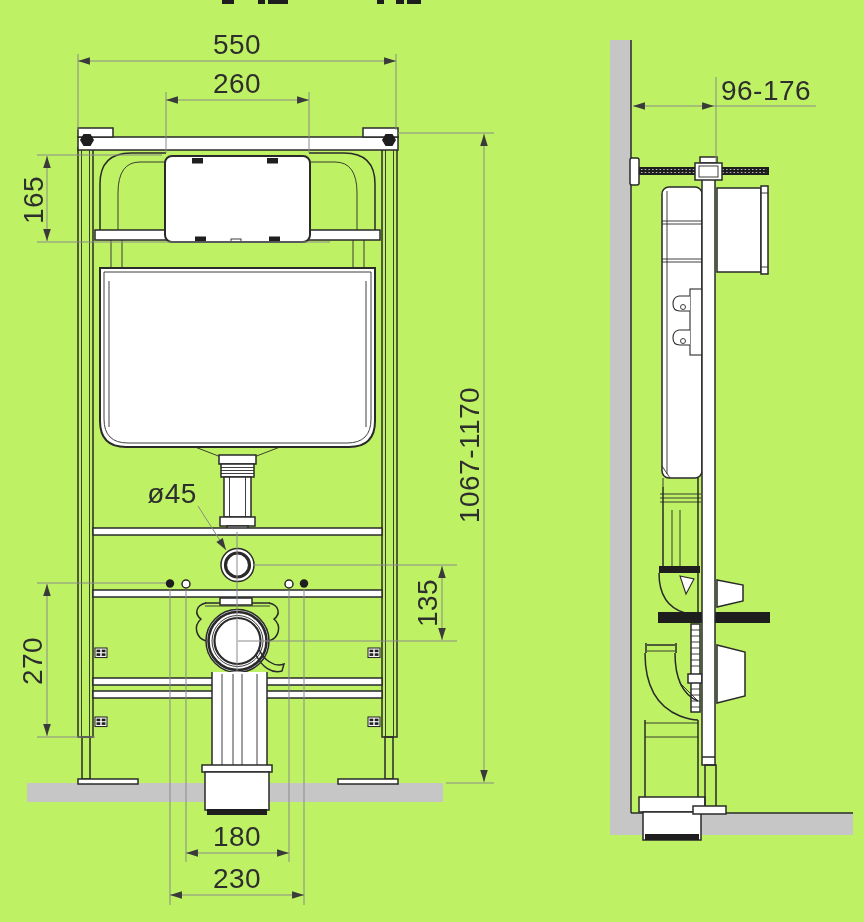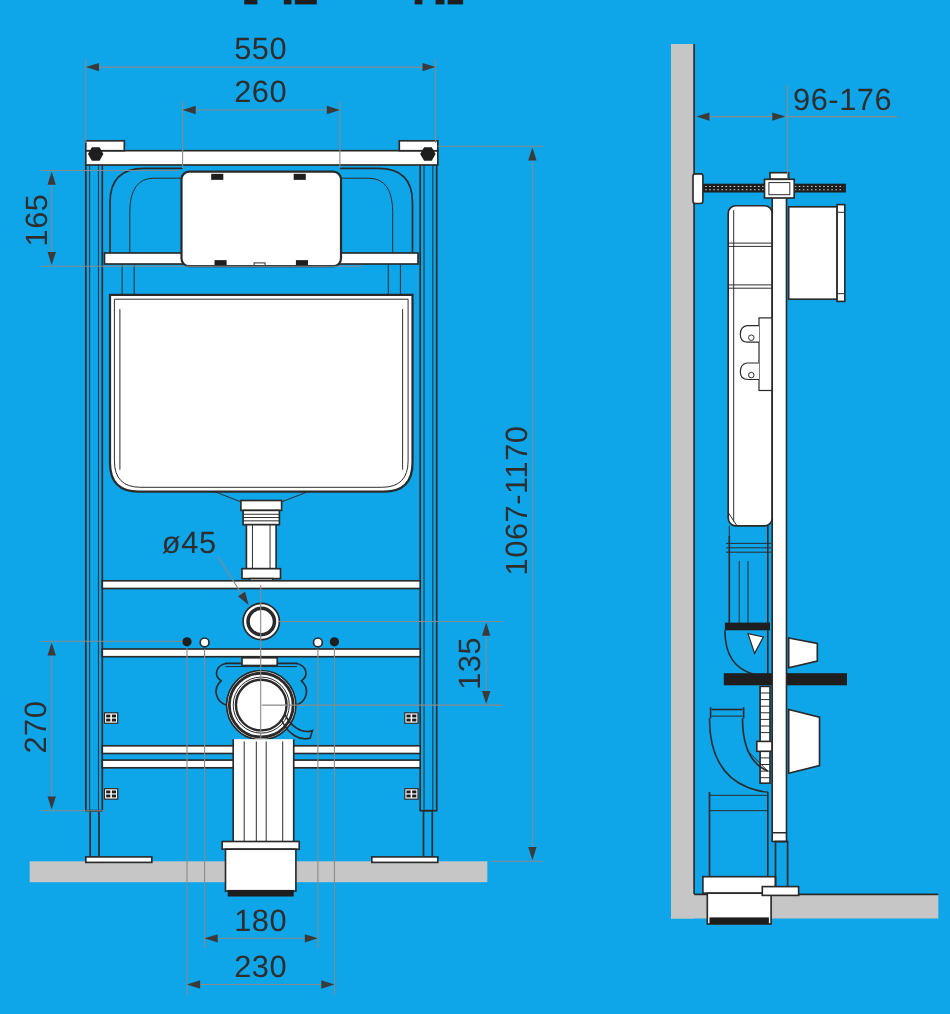--- a/index.html
+++ b/index.html
@@ -1,16 +1,16 @@
 <!DOCTYPE html>
 <html><head>
 <meta charset="utf-8">
 <style>
   html,body { margin:0; padding:0; background:#ffffff; }
-  .canvas { position:relative; width:864px; height:922px; background:#0ea5e9; overflow:hidden; }
+  .canvas { position:relative; width:864px; height:922px; background:#bef264; overflow:hidden; }
   svg { display:block; }
   .ln  { fill:none; stroke:#2a2a2a; stroke-width:1.5; }
   .lnt { fill:none; stroke:#2a2a2a; stroke-width:0.9; }
   .fw  { fill:#ffffff; stroke:#2a2a2a; stroke-width:1.5; }
   .fw2 { fill:#ffffff; stroke:#2a2a2a; stroke-width:2; }
   .fwt { fill:#ffffff; stroke:#2a2a2a; stroke-width:1.1; }
   .fwn { fill:#ffffff; stroke:none; }
   .dk  { fill:#1e1e1e; stroke:none; }
   .gy  { fill:#c6c6c6; stroke:none; }
   .ring  { fill:none; stroke:#2a2a2a; stroke-width:3.2; }

